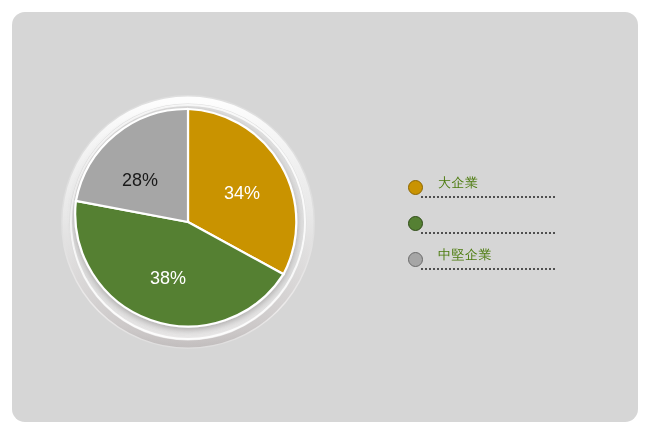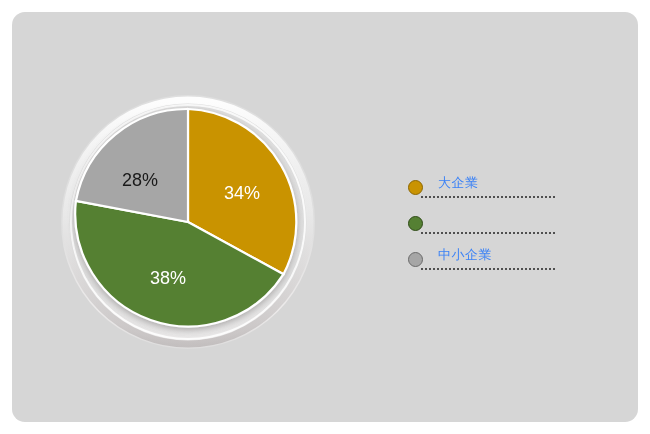--- a/index.html
+++ b/index.html
@@ -62,21 +62,21 @@
     width: 15px;
     height: 15px;
     border-radius: 50%;
     box-sizing: border-box;
   }
   .legend-label {
     position: absolute;
     left: 33px;
     top: 0px;
     font-size: 13px;
-    color: #3b82f6;
+    color: #4d7c0f;
     line-height: 22px;
     white-space: nowrap;
     letter-spacing: 0.5px;
   }
   .legend-rule {
     position: absolute;
     left: 15px;
     top: 24px;
     width: 137px;
     height: 2px;
@@ -138,18 +138,18 @@
       <span class="legend-rule"></span>
     </div>
 
     <div class="legend-item">
       <span class="legend-marker" style="background:#558033; border:1px solid #2f4b17;"></span>
       <span class="legend-rule"></span>
     </div>
 
     <div class="legend-item">
       <span class="legend-marker" style="background:#a6a6a6; border:1px solid #6b6b6b;"></span>
-      <span class="legend-label">中小企業</span>
+      <span class="legend-label">中堅企業</span>
       <span class="legend-rule"></span>
     </div>
 
   </div>
 </div>
 
 </body></html>

